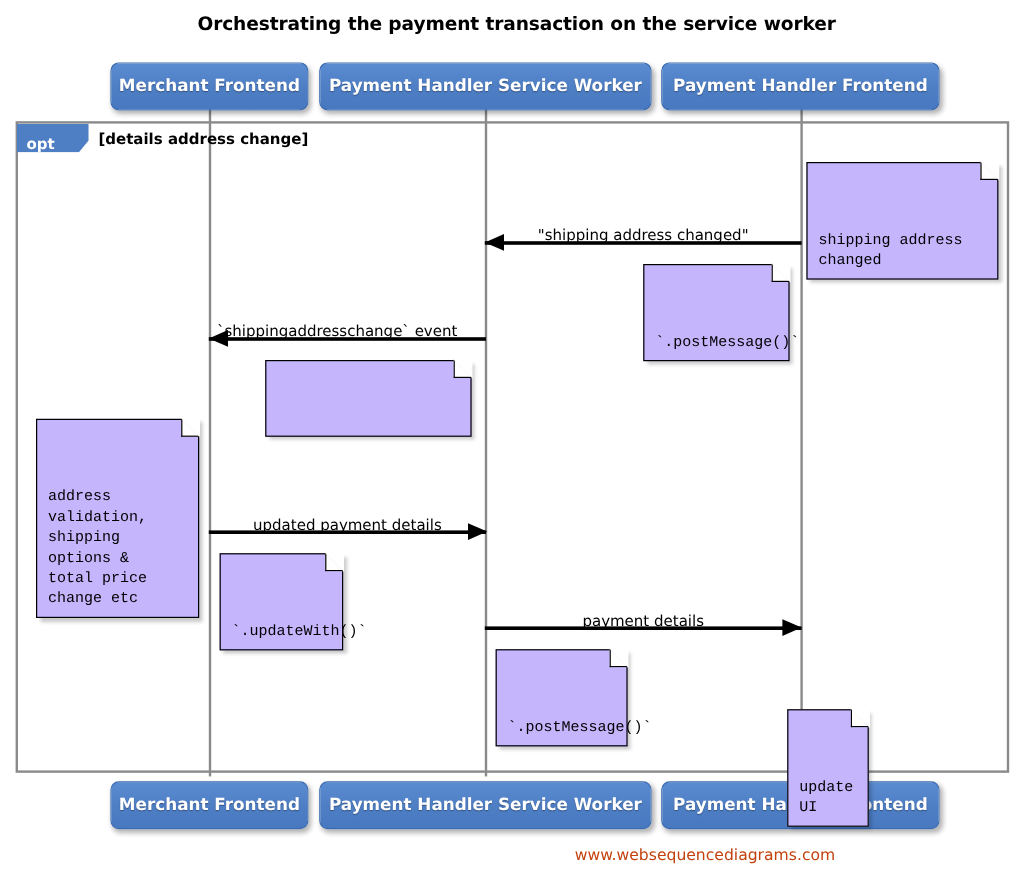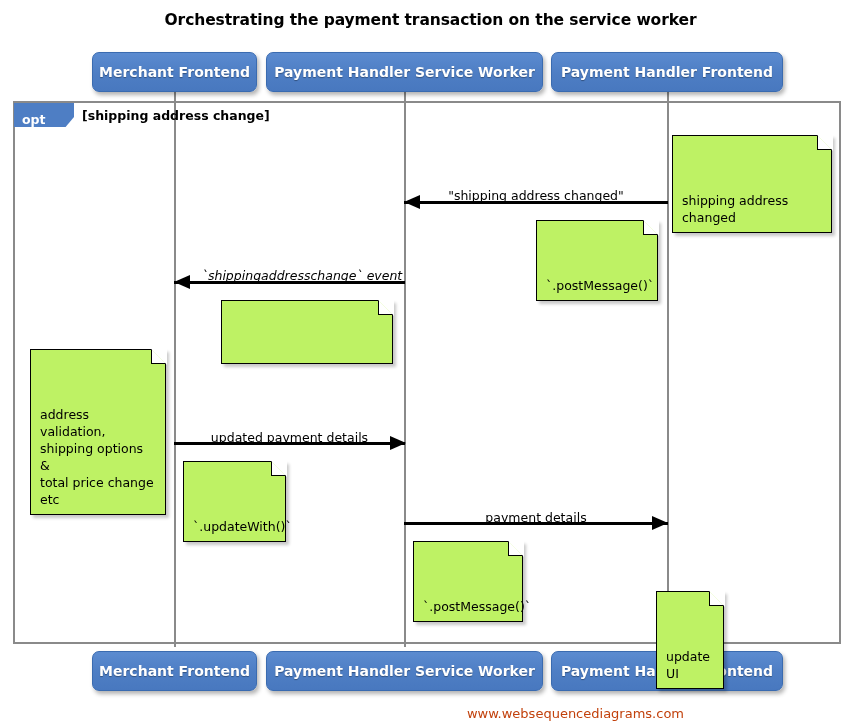--- a/index.html
+++ b/index.html
@@ -11,20 +11,21 @@
     width: 861px;
     height: 727px;
     font-family: "DejaVu Sans", sans-serif;
     position: relative;
     overflow: hidden;
   }
   #canvas {
     position: relative;
     width: 696px;
     height: 727px;
+    padding-left: 12px;
   }
 
   
   .diagram-title {
     position: absolute;
     left: 0;
     top: 11px;
     width: 861px;
     text-align: center;
     font-size: 15.5px;
@@ -121,29 +122,30 @@
     color: #000000;
     white-space: nowrap;
     text-align: center;
     z-index: 4;
   }
 
   
   .note {
     position: absolute;
     box-sizing: border-box;
-    background: #bef264;
+    background: #c4b5fd;
     border: 1.6px solid #000000;
     font-size: 12.5px;
     color: #000000;
     padding: 5px 9px 6px 9px;
     line-height: 17px;
     white-space: pre-line;
     box-shadow: 3px 3px 3px rgba(0,0,0,0.22);
     z-index: 7;
+    font-family: Liberation Mono, monospace;
   }
   .note .fold {
     position: absolute;
     top: -1.6px;
     right: -1.6px;
     width: 15px;
     height: 15px;
     background: #ffffff;
     border-left: 1.6px solid #000000;
     border-bottom: 1.6px solid #000000;
@@ -179,21 +181,21 @@
   <div class="diagram-title">Orchestrating the payment transaction on the service worker</div>
 
   <div class="lifeline" style="left:174px; top:90px; height:557px;"></div>
   <div class="lifeline" style="left:404px; top:90px; height:557px;"></div>
   <div class="lifeline" style="left:667px; top:90px; height:557px;"></div>
 
   <div class="frag-frame" style="left:13px; top:101px; width:828px; height:543px;"></div>
   <div class="frag-tab" style="left:14px; top:103px; width:60px; height:24px;">
     <span>opt</span>
   </div>
-  <div class="frag-guard" style="left:82px; top:108px;">[shipping address change]</div>
+  <div class="frag-guard" style="left:82px; top:108px;">[details address change]</div>
 
   <div class="actor-box" style="left:92px; top:52px; width:165px; height:40px;">
     <span>Merchant Frontend</span>
   </div>
   <div class="actor-box" style="left:266px; top:52px; width:277px; height:40px;">
     <span>Payment Handler Service Worker</span>
   </div>
   <div class="actor-box" style="left:551px; top:52px; width:232px; height:40px;">
     <span>Payment Handler Frontend</span>
   </div>
@@ -207,21 +209,21 @@
   <div class="msg-label" style="left:405px; top:188px; width:262px;">"shipping address changed"</div>
   <div class="msg" style="left:404px; top:201px; width:264px;"></div>
   <div class="arrowhead left" style="left:404px; top:195px;"></div>
 
   <div class="note" style="left:536px; top:220px; width:122px;">
     <span class="foldcover"></span>
     <span class="fold"></span>
     <span>`.postMessage()`</span>
   </div>
 
-  <div class="msg-label" style="left:187px; top:268px; width:230px;font-style:italic;">`shippingaddresschange` event</div>
+  <div class="msg-label" style="left:166px; top:268px; width:230px;">`shippingaddresschange` event</div>
   <div class="msg" style="left:174px; top:281px; width:231px;"></div>
   <div class="arrowhead left" style="left:174px; top:275px;"></div>
 
   <div class="note" style="left:221px; top:300px; width:172px;">
     <span class="foldcover"></span>
     <span class="fold"></span>
   </div>
 
   <div class="note" style="left:30px; top:349px; width:136px;">
     <span class="foldcover"></span>

